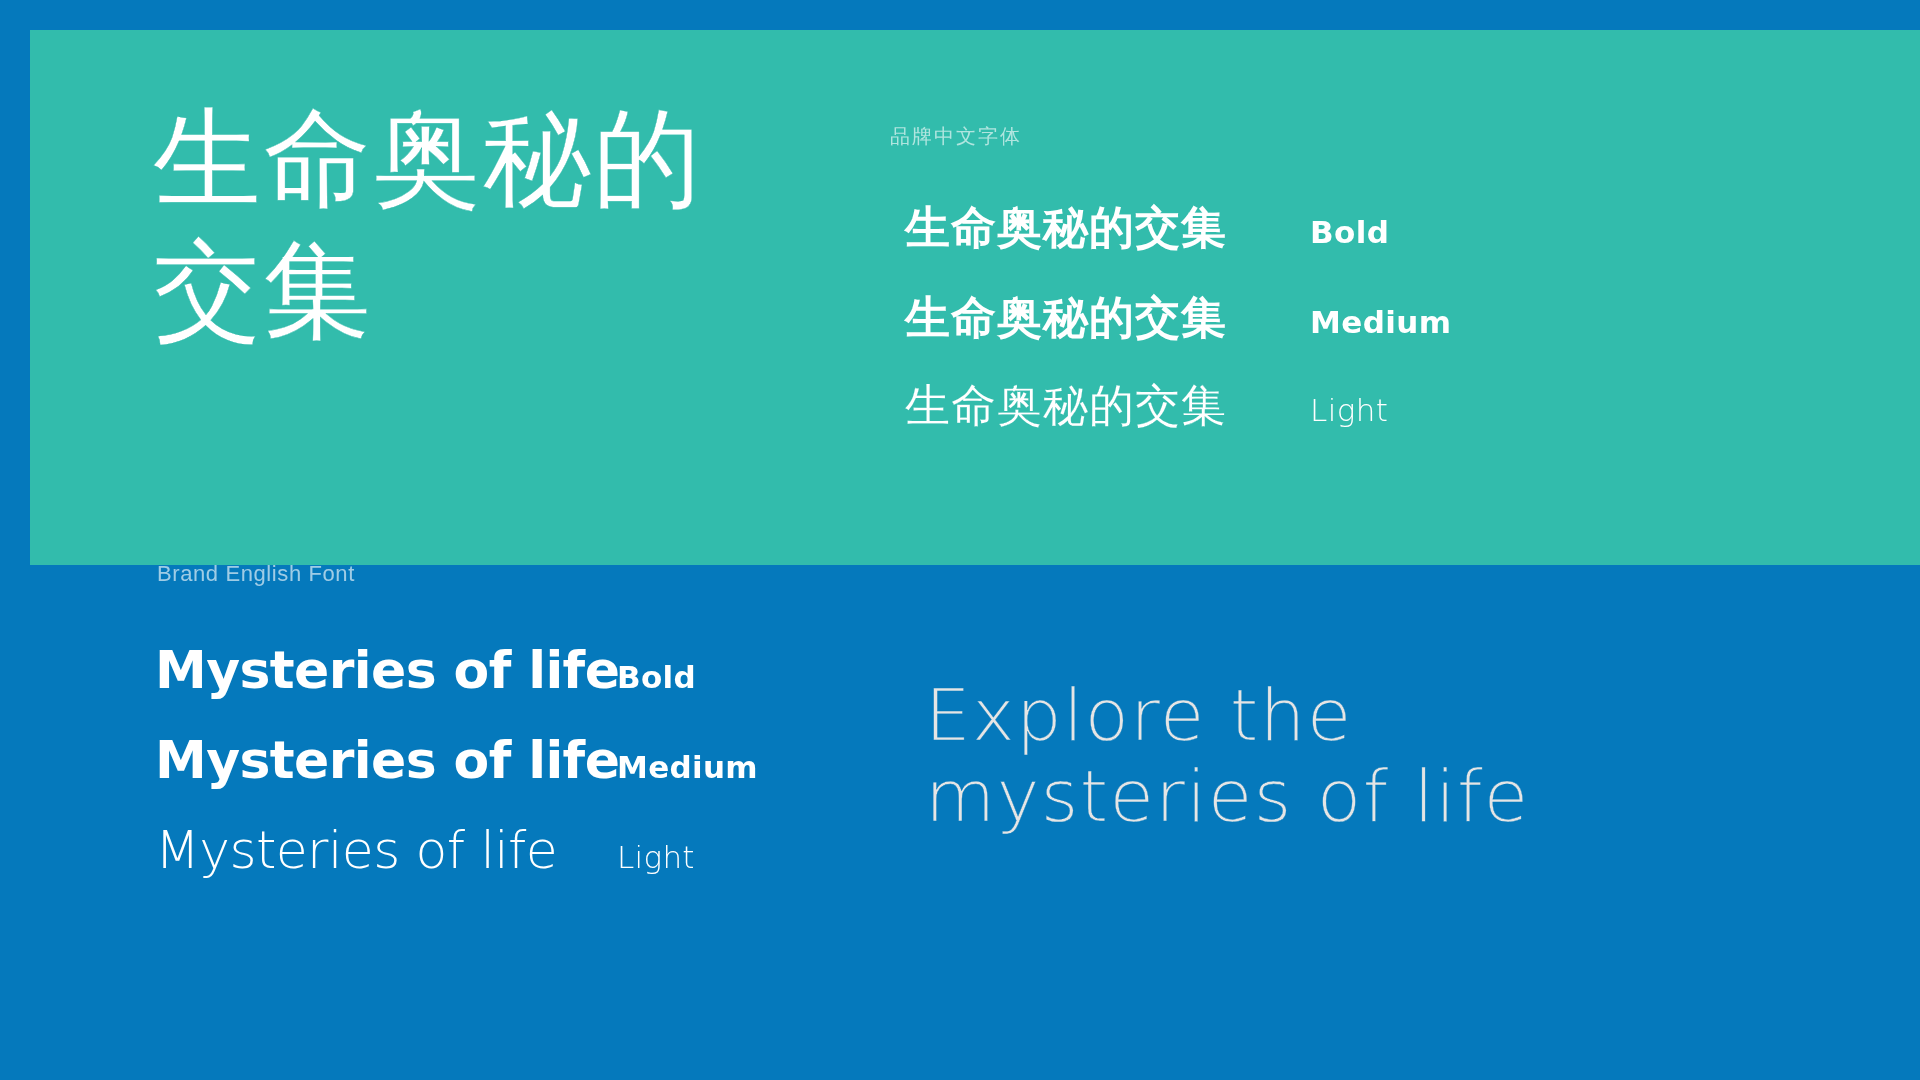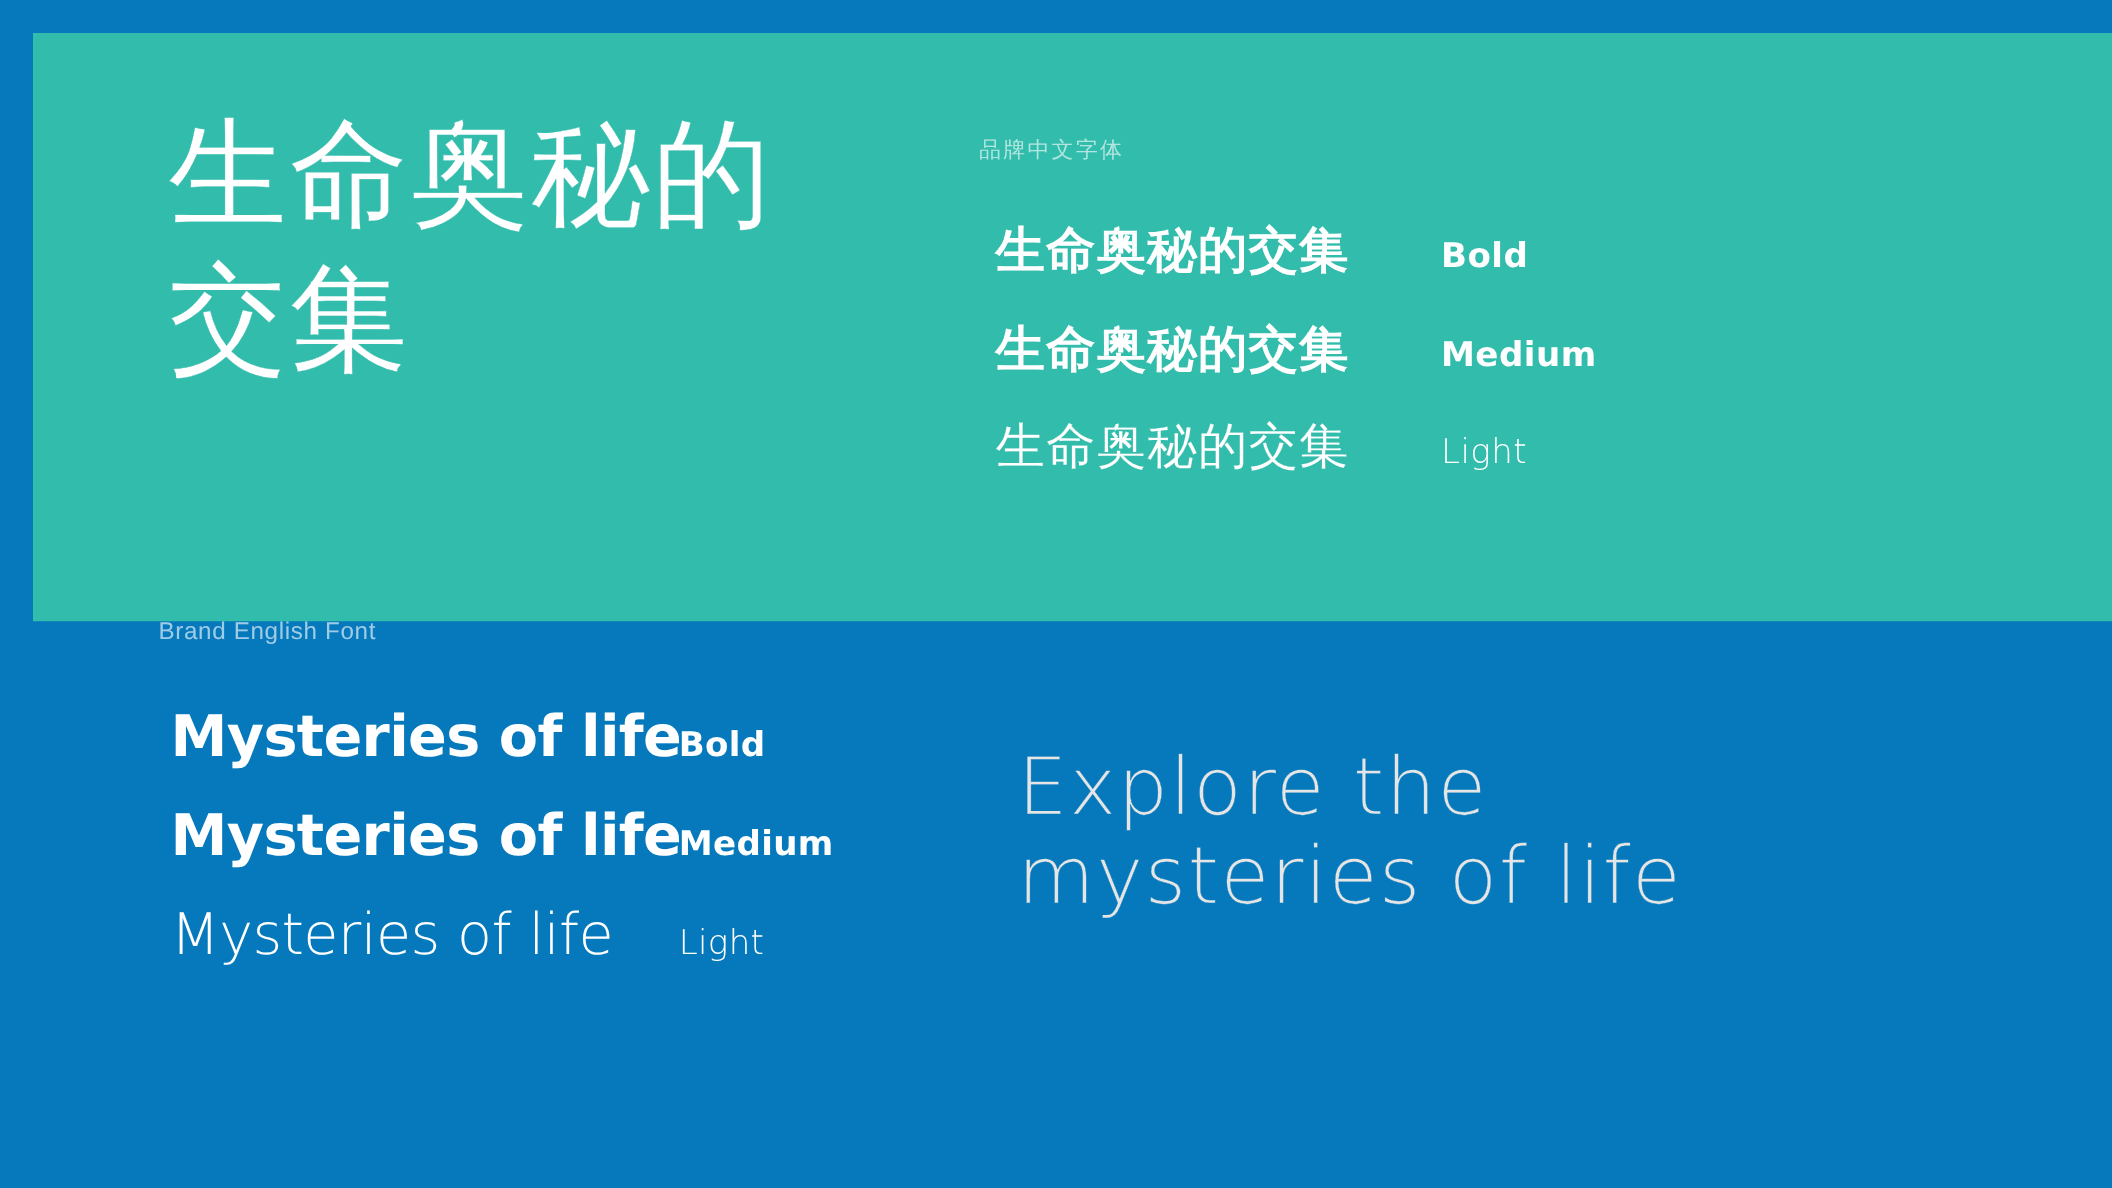--- a/index.html
+++ b/index.html
@@ -52,21 +52,21 @@
   .eyebrow {
     position:absolute;
     font-size:19px;
     font-weight:400;
     letter-spacing:1.1px;
     color:rgba(255,255,255,0.62);
     white-space:nowrap;
   }
 
   #cn-eyebrow { left:845px; top:78px; font-size:20px; letter-spacing:2px; }
-  #en-eyebrow { left:99px;  top:516px; font-size:22px; letter-spacing:0.6px; }
+  #en-eyebrow { left:112px;  top:516px; font-size:22px; letter-spacing:0.6px; }
 
   
   .specimen-row {
     position:absolute;
     display:flex;
     align-items:baseline;
     white-space:nowrap;
   }
 
   .sample { color:#ffffff; white-space:nowrap; }

